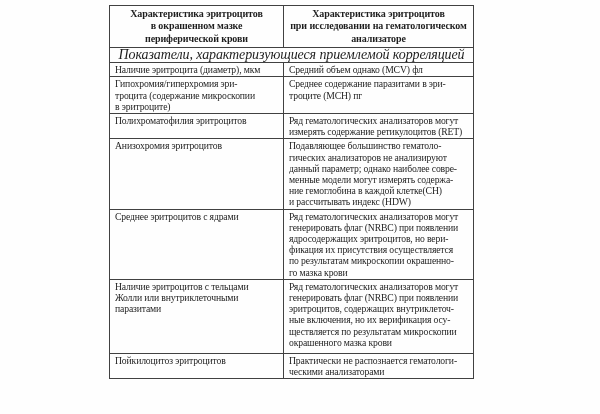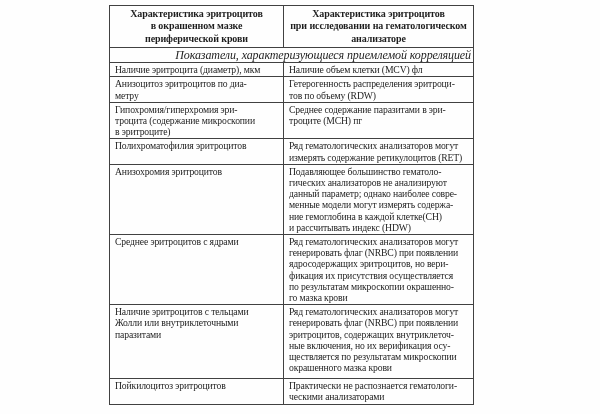--- a/index.html
+++ b/index.html
@@ -44,25 +44,25 @@
     vertical-align: middle;
     padding: 2px 3px;
   }
   table.cmp td.cell {
     font-size: 9.7px;
     line-height: 11.2px;
     letter-spacing: -0.15px;
     padding: 1px 4px 1px 5px;
   }
   table.cmp td.section {
-    font-size: 12px;
+    font-size: 14px;
     font-style: italic;
     line-height: 12px;
     letter-spacing: -0.1px;
-    text-align: right;
+    text-align: center;
     padding: 1px 2px;
   }
 </style>
 </head>
 <body>
 
 <div class="page">
   <table class="cmp">
     <colgroup>
       <col class="c1">
@@ -78,29 +78,23 @@
 при исследовании на гематологическом
 анализаторе</th>
     </tr>
 
     <tr style="height:15px;">
       <td class="section" colspan="2">Показатели, характеризующиеся приемлемой корреляцией</td>
     </tr>
 
     <tr style="height:13px;">
       <td class="cell">Наличие эритроцита (диаметр), мкм</td>
-      <td class="cell">Наличие объем клетки (MCV) фл</td>
+      <td class="cell">Средний объем однако (MCV) фл</td>
     </tr>
 
-    <tr style="height:23px;">
-      <td class="cell">Анизоцитоз эритроцитов по диа-
-метру</td>
-      <td class="cell">Гетерогенность распределения эритроци-
-тов по объему (RDW)</td>
-    </tr>
 
     <tr style="height:34px;">
       <td class="cell">Гипохромия/гиперхромия эри-
 троцита (содержание микроскопии
 в эритроците)</td>
       <td class="cell">Среднее содержание паразитами в эри-
 троците (MCH) пг</td>
     </tr>
 
     <tr style="height:23px;">

